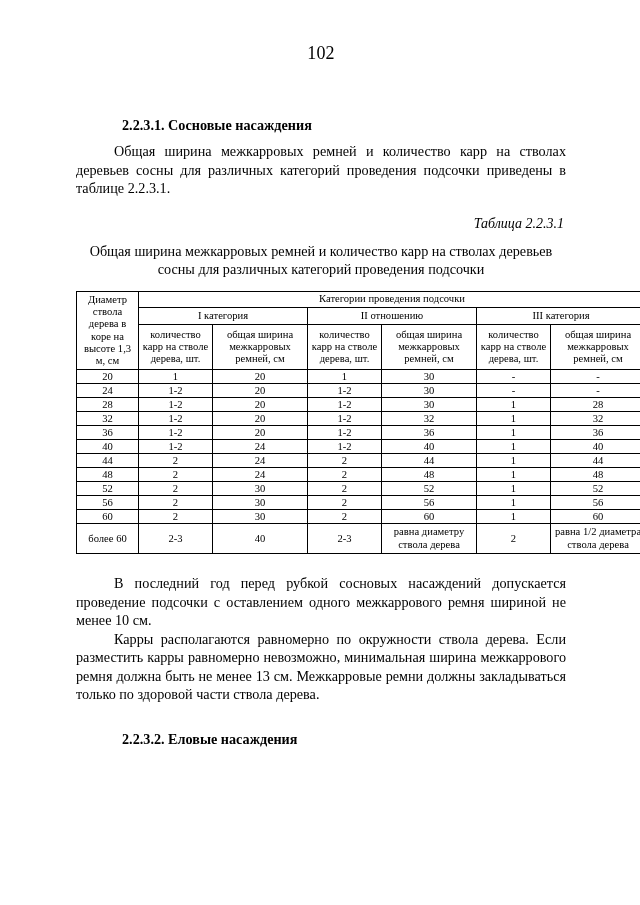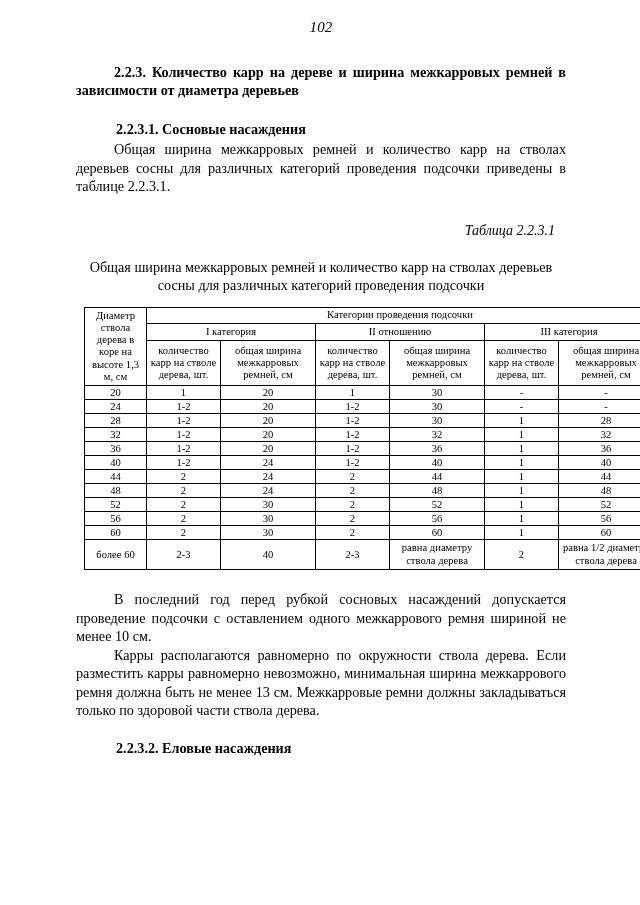--- a/index.html
+++ b/index.html
@@ -25,55 +25,54 @@
     padding: 0;
   }
   .content {
     position: absolute;
     left: 76px;
     top: 0;
     width: 490px;
   }
   .page-number {
     text-align: center;
-    font-size: 15px;
-    margin-top: 20px;
+    font-size: 18px;
+    margin-top: 44px;
     line-height: 1;
     letter-spacing: 0.2px;
-    font-style: italic;
   }
   .h-section {
     font-weight: bold;
     font-size: 14.2px;
     line-height: 1.30;
     text-align: justify;
     text-indent: 38px;
     margin: 0;
   }
   .gap-before-h1 { height: 28px; }
   .h-sub {
     font-weight: bold;
     font-size: 14.2px;
     line-height: 1.30;
-    margin: 2px;
+    margin: 8px;
     text-indent: 38px;
   }
   p.body-text {
     font-size: 14.2px;
     line-height: 1.30;
     text-align: justify;
     text-indent: 38px;
     margin: 0;
     hyphens: none;
   }
   .table-caption-label {
     font-style: italic;
     font-size: 14px;
     text-align: right;
-    margin: 9px;
+    margin: 0;
     padding-right: 2px;
   }
   .table-title {
     font-size: 14.2px;
     line-height: 1.30;
     text-align: center;
     margin: 0;
     padding: 0 6px;
   }
   table.data {
@@ -90,37 +89,36 @@
     vertical-align: middle;
     padding: 1px 2px;
     font-weight: normal;
   }
   table.data th.hdr-tall { padding: 2px 2px; }
   table.data td.num { padding: 0px 2px; height: 13px; }
   table.data td.multi { padding: 2px 2px; line-height: 1.18; }
   .col-d    { width: 62px; }
   .col-cnt  { width: 74px; }
   .col-wid  { width: 95px; }
-  .tbl-wrap { width: 490px; margin-left: 8px; }
+  .tbl-wrap { width: 490px; }
   .spacer-10 { height: 10px; }
   .spacer-12 { height: 12px; }
   .spacer-18 { height: 18px; }
   .spacer-20 { height: 20px; }
 </style>
 </head>
 <body>
 
 <div class="page">
   <div class="content">
 
     <div class="page-number">102</div>
 
     <div class="gap-before-h1"></div>
 
-    <div class="h-section">2.2.3. Количество карр на дереве и ширина межкарровых ремней в зависимости от диаметра деревьев</div>
 
     <div class="spacer-18"></div>
 
     <div class="h-sub">2.2.3.1. Сосновые насаждения</div>
 
     <p class="body-text">Общая ширина межкарровых ремней и количество карр на стволах деревьев сосны для различных категорий проведения подсочки приведены в таблице 2.2.3.1.</p>
 
     <div class="spacer-18"></div>
 
     <div class="table-caption-label">Таблица 2.2.3.1</div>

